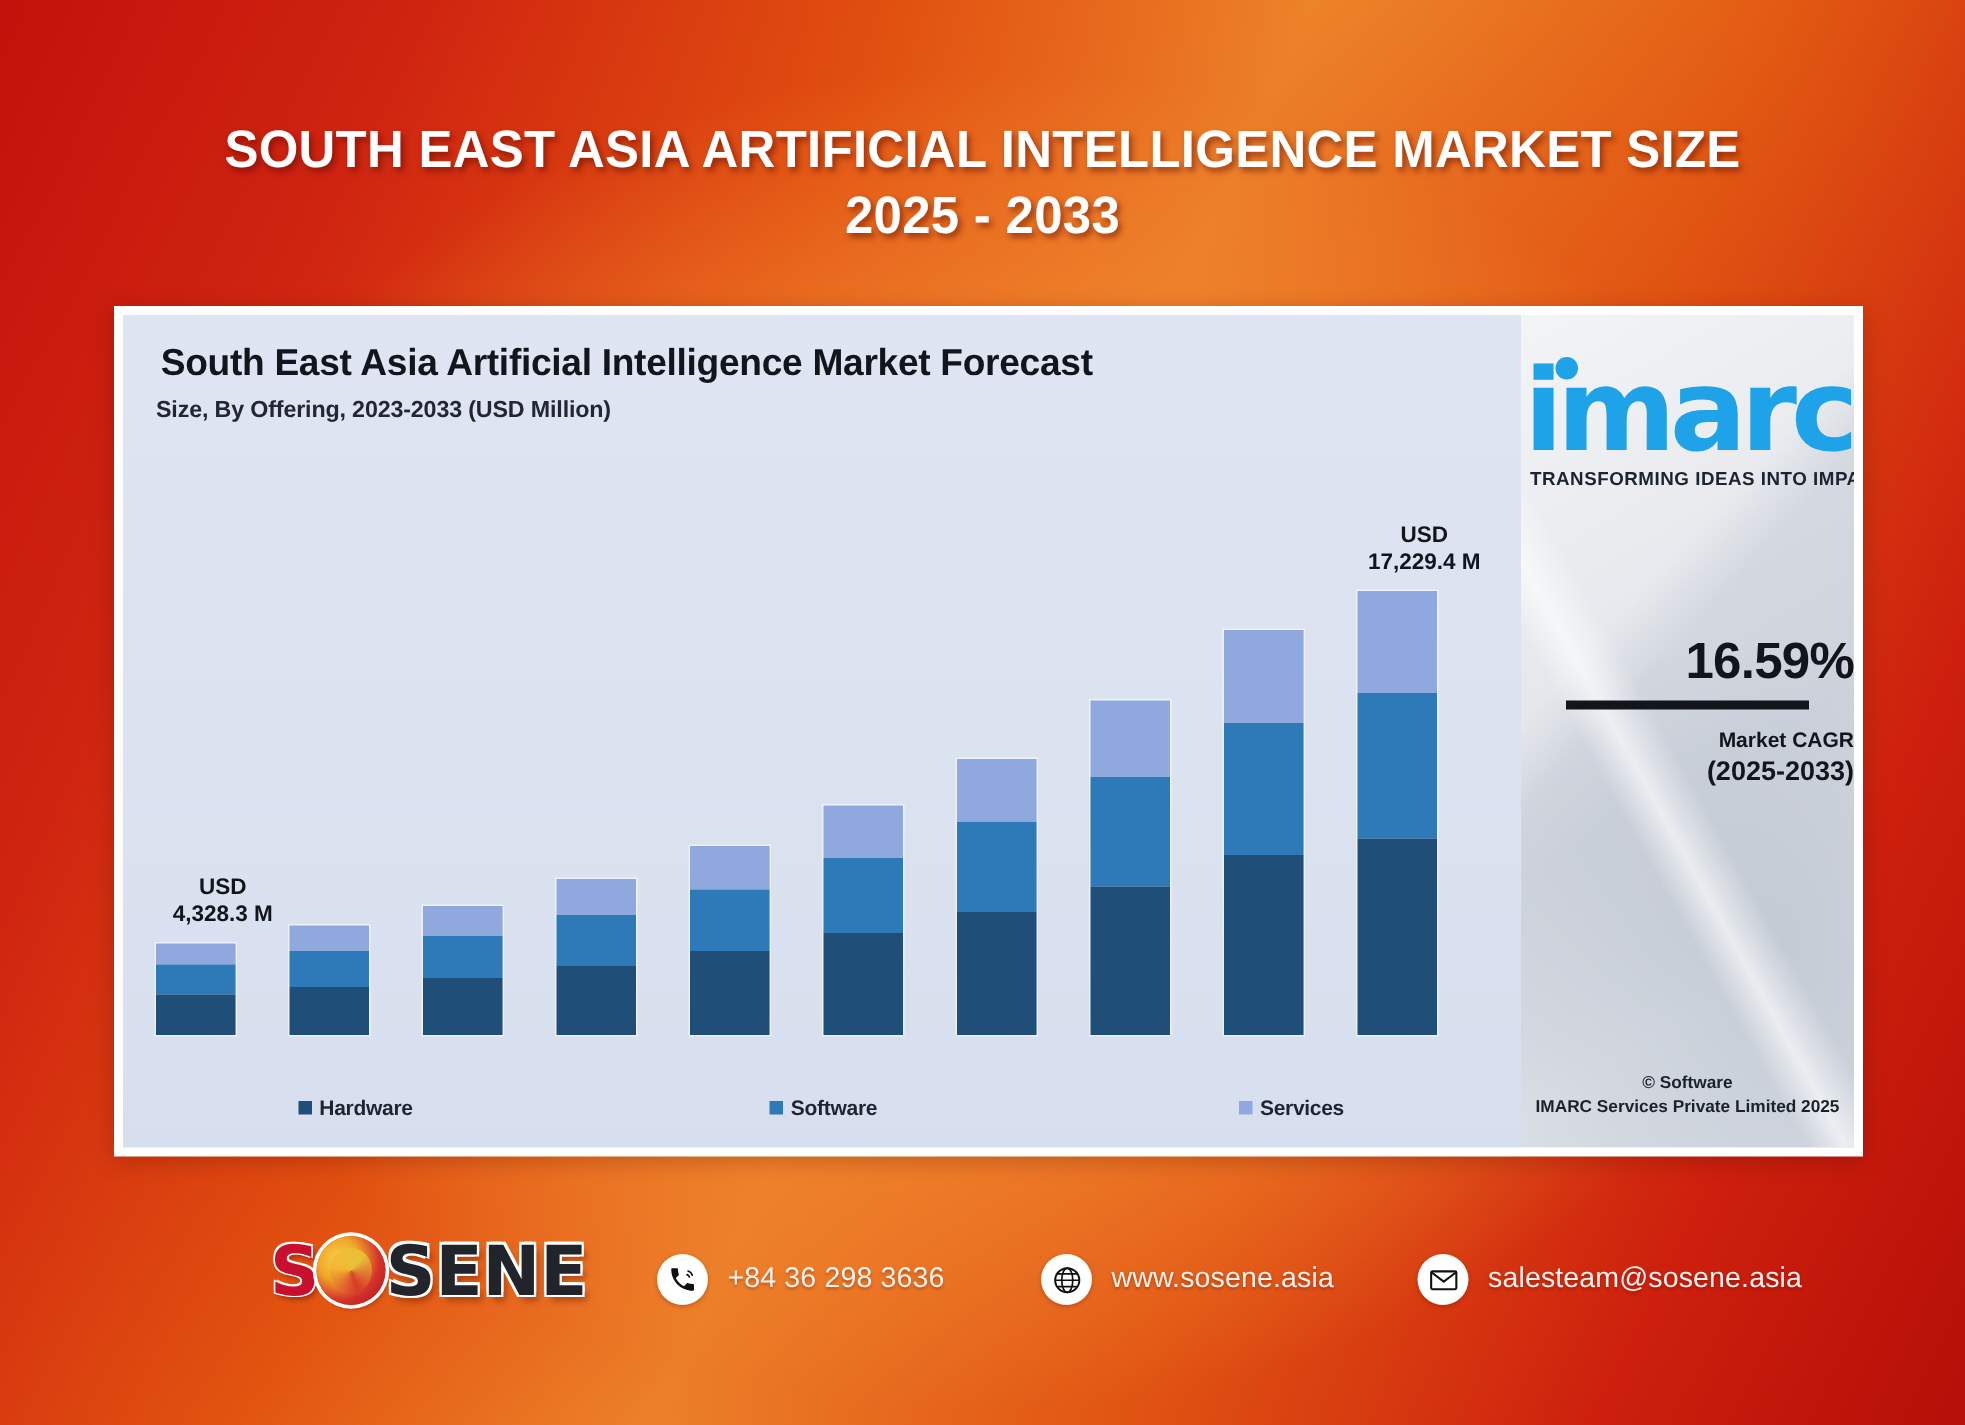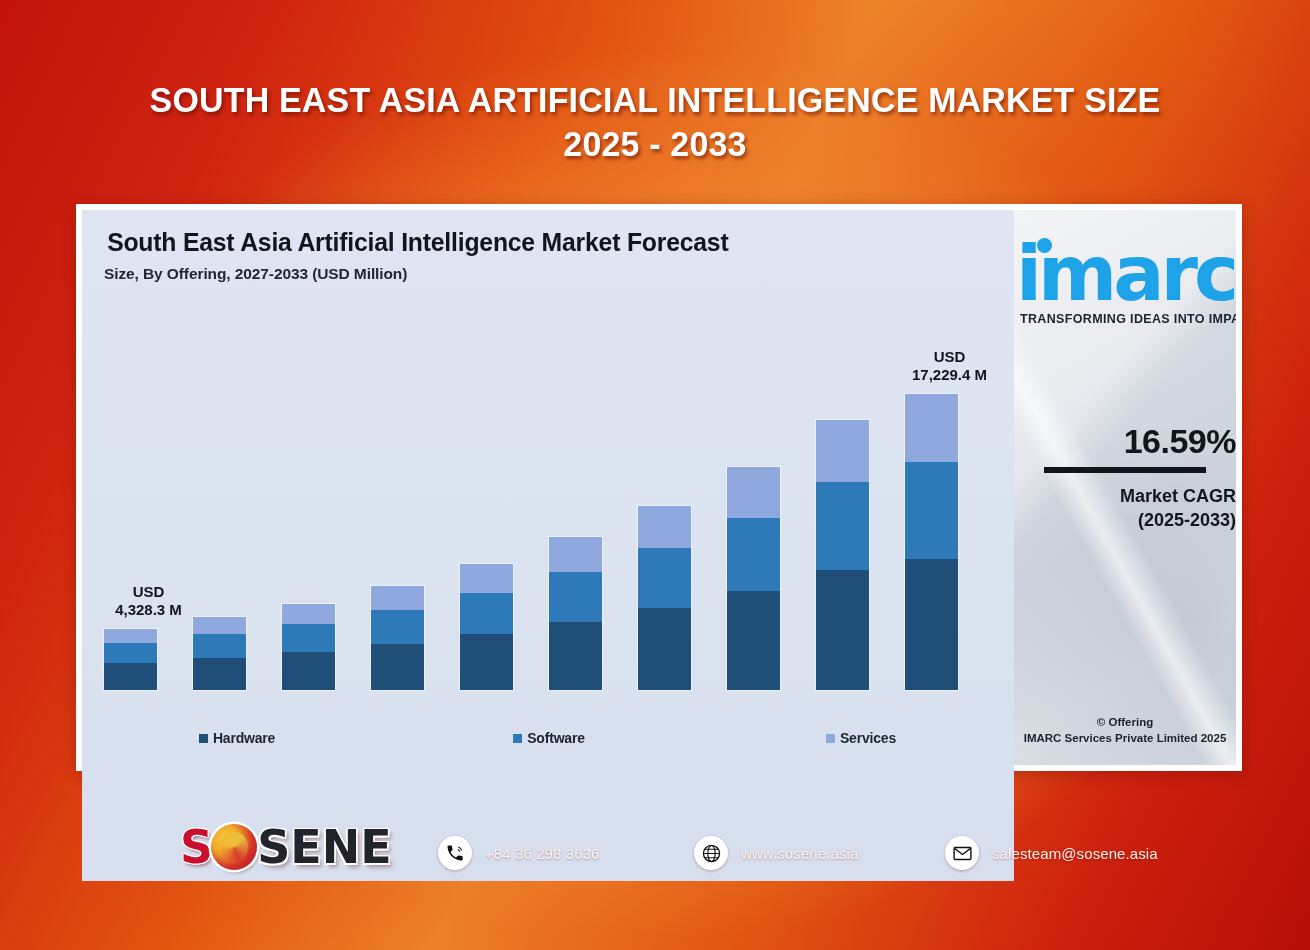--- a/index.html
+++ b/index.html
@@ -28,21 +28,21 @@
   .card {
     position:absolute; left:76px; top:204px;
     width:1166px; height:567px;
     background:#ffffff;
     padding:6px 6px 6px 6px;
     box-shadow:0 3px 14px rgba(80,10,0,0.28);
     display:flex;
   }
   .chart-panel {
     position:relative;
-    width:932px; height:671px;
+    width:932px; height:555px;
     background:linear-gradient(180deg,#dfe5f2 0%, #dbe2f0 55%, #d7dfee 100%);
     flex:0 0 932px;
   }
   .side-panel {
     position:relative; flex:1; height:555px;
     background:linear-gradient(150deg,#f3f4f6 0%, #e9ebef 28%, #dfe2e8 55%, #eef0f3 78%, #e6e9ee 100%);
     overflow:hidden;
   }
   .side-panel::before {
     content:""; position:absolute; inset:0;
@@ -137,21 +137,21 @@
   }
 
   .cagr-block {
     position:absolute; left:0; top:212px; width:100%; text-align:right;
   }
   .cagr-value { font-size:34px; font-weight:700; color:#12151c; letter-spacing:-0.5px; }
   .cagr-rule {
     width:162px; height:6px; background:#12151c;
     margin:6px auto 10px auto;
   }
-  .cagr-label { font-size:18px; font-weight:700; color:#12151c; line-height:1.5; }
+  .cagr-label { font-size:14px; font-weight:700; color:#12151c; line-height:1.5; }
   .cagr-period { font-size:18px; font-weight:700; color:#12151c; }
 
   .copyright {
     position:absolute; left:0; bottom:18px; width:100%;
     text-align:center; color:#1b222c;
     font-size:11.5px; font-weight:600; line-height:1.45;
   }
 
   
   .footer {
@@ -196,39 +196,39 @@
   .contact-phone { left:438px; }
   .contact-web   { left:694px; }
   .contact-mail  { left:945px; }
   .contact-icon {
     width:34px; height:34px; border-radius:50%;
     background:#ffffff; display:flex; align-items:center; justify-content:center;
     box-shadow:0 1px 3px rgba(90,10,0,0.3);
     flex:0 0 34px;
   }
   .contact-text {
-    color:#fdf3ee; font-size:15px; font-weight:500;
+    color:#fdf3ee; font-size:19px; font-weight:500;
     letter-spacing:0.1px; white-space:nowrap;
     text-shadow:0 1px 2px rgba(90,10,0,0.35);
   }
 </style>
 </head>
 <body>
 
 <div class="poster-title">
   <span>SOUTH EAST ASIA ARTIFICIAL INTELLIGENCE MARKET SIZE</span>
   <span class="line2">2025 - 2033</span>
 </div>
 
 <div class="card">
 
   <div class="chart-panel">
 
     <div class="chart-title">South East Asia Artificial Intelligence Market Forecast</div>
-    <div class="chart-subtitle">Size, By Offering, 2027-2033 (USD Million)</div>
+    <div class="chart-subtitle">Size, By Offering, 2023-2033 (USD Million)</div>
 
     <div class="plot">
       <div class="bars" id="bars-container">
           <div class="bar-col">
             <div class="value-tag" style="bottom: 70px;">
               <span class="vt-l1">USD</span>
               <span class="vt-l2">4,328.3 M</span>
             </div>
             <div class="bar">
               <div class="seg-services" style="height: 14px;"></div>
@@ -332,21 +332,21 @@
     </div>
 
     <div class="cagr-block">
       <div class="cagr-value">16.59%</div>
       <div class="cagr-rule"></div>
       <div class="cagr-label">Market CAGR</div>
       <div class="cagr-period">(2025-2033)</div>
     </div>
 
     <div class="copyright">
-      <div>© Offering</div>
+      <div>© Software</div>
       <div>IMARC Services Private Limited 2025</div>
     </div>
   </div>
 </div>
 
 <div class="footer">
 
   <div class="brand">
     <span class="brand-s1">S</span>
     <span class="brand-swirl"></span>

